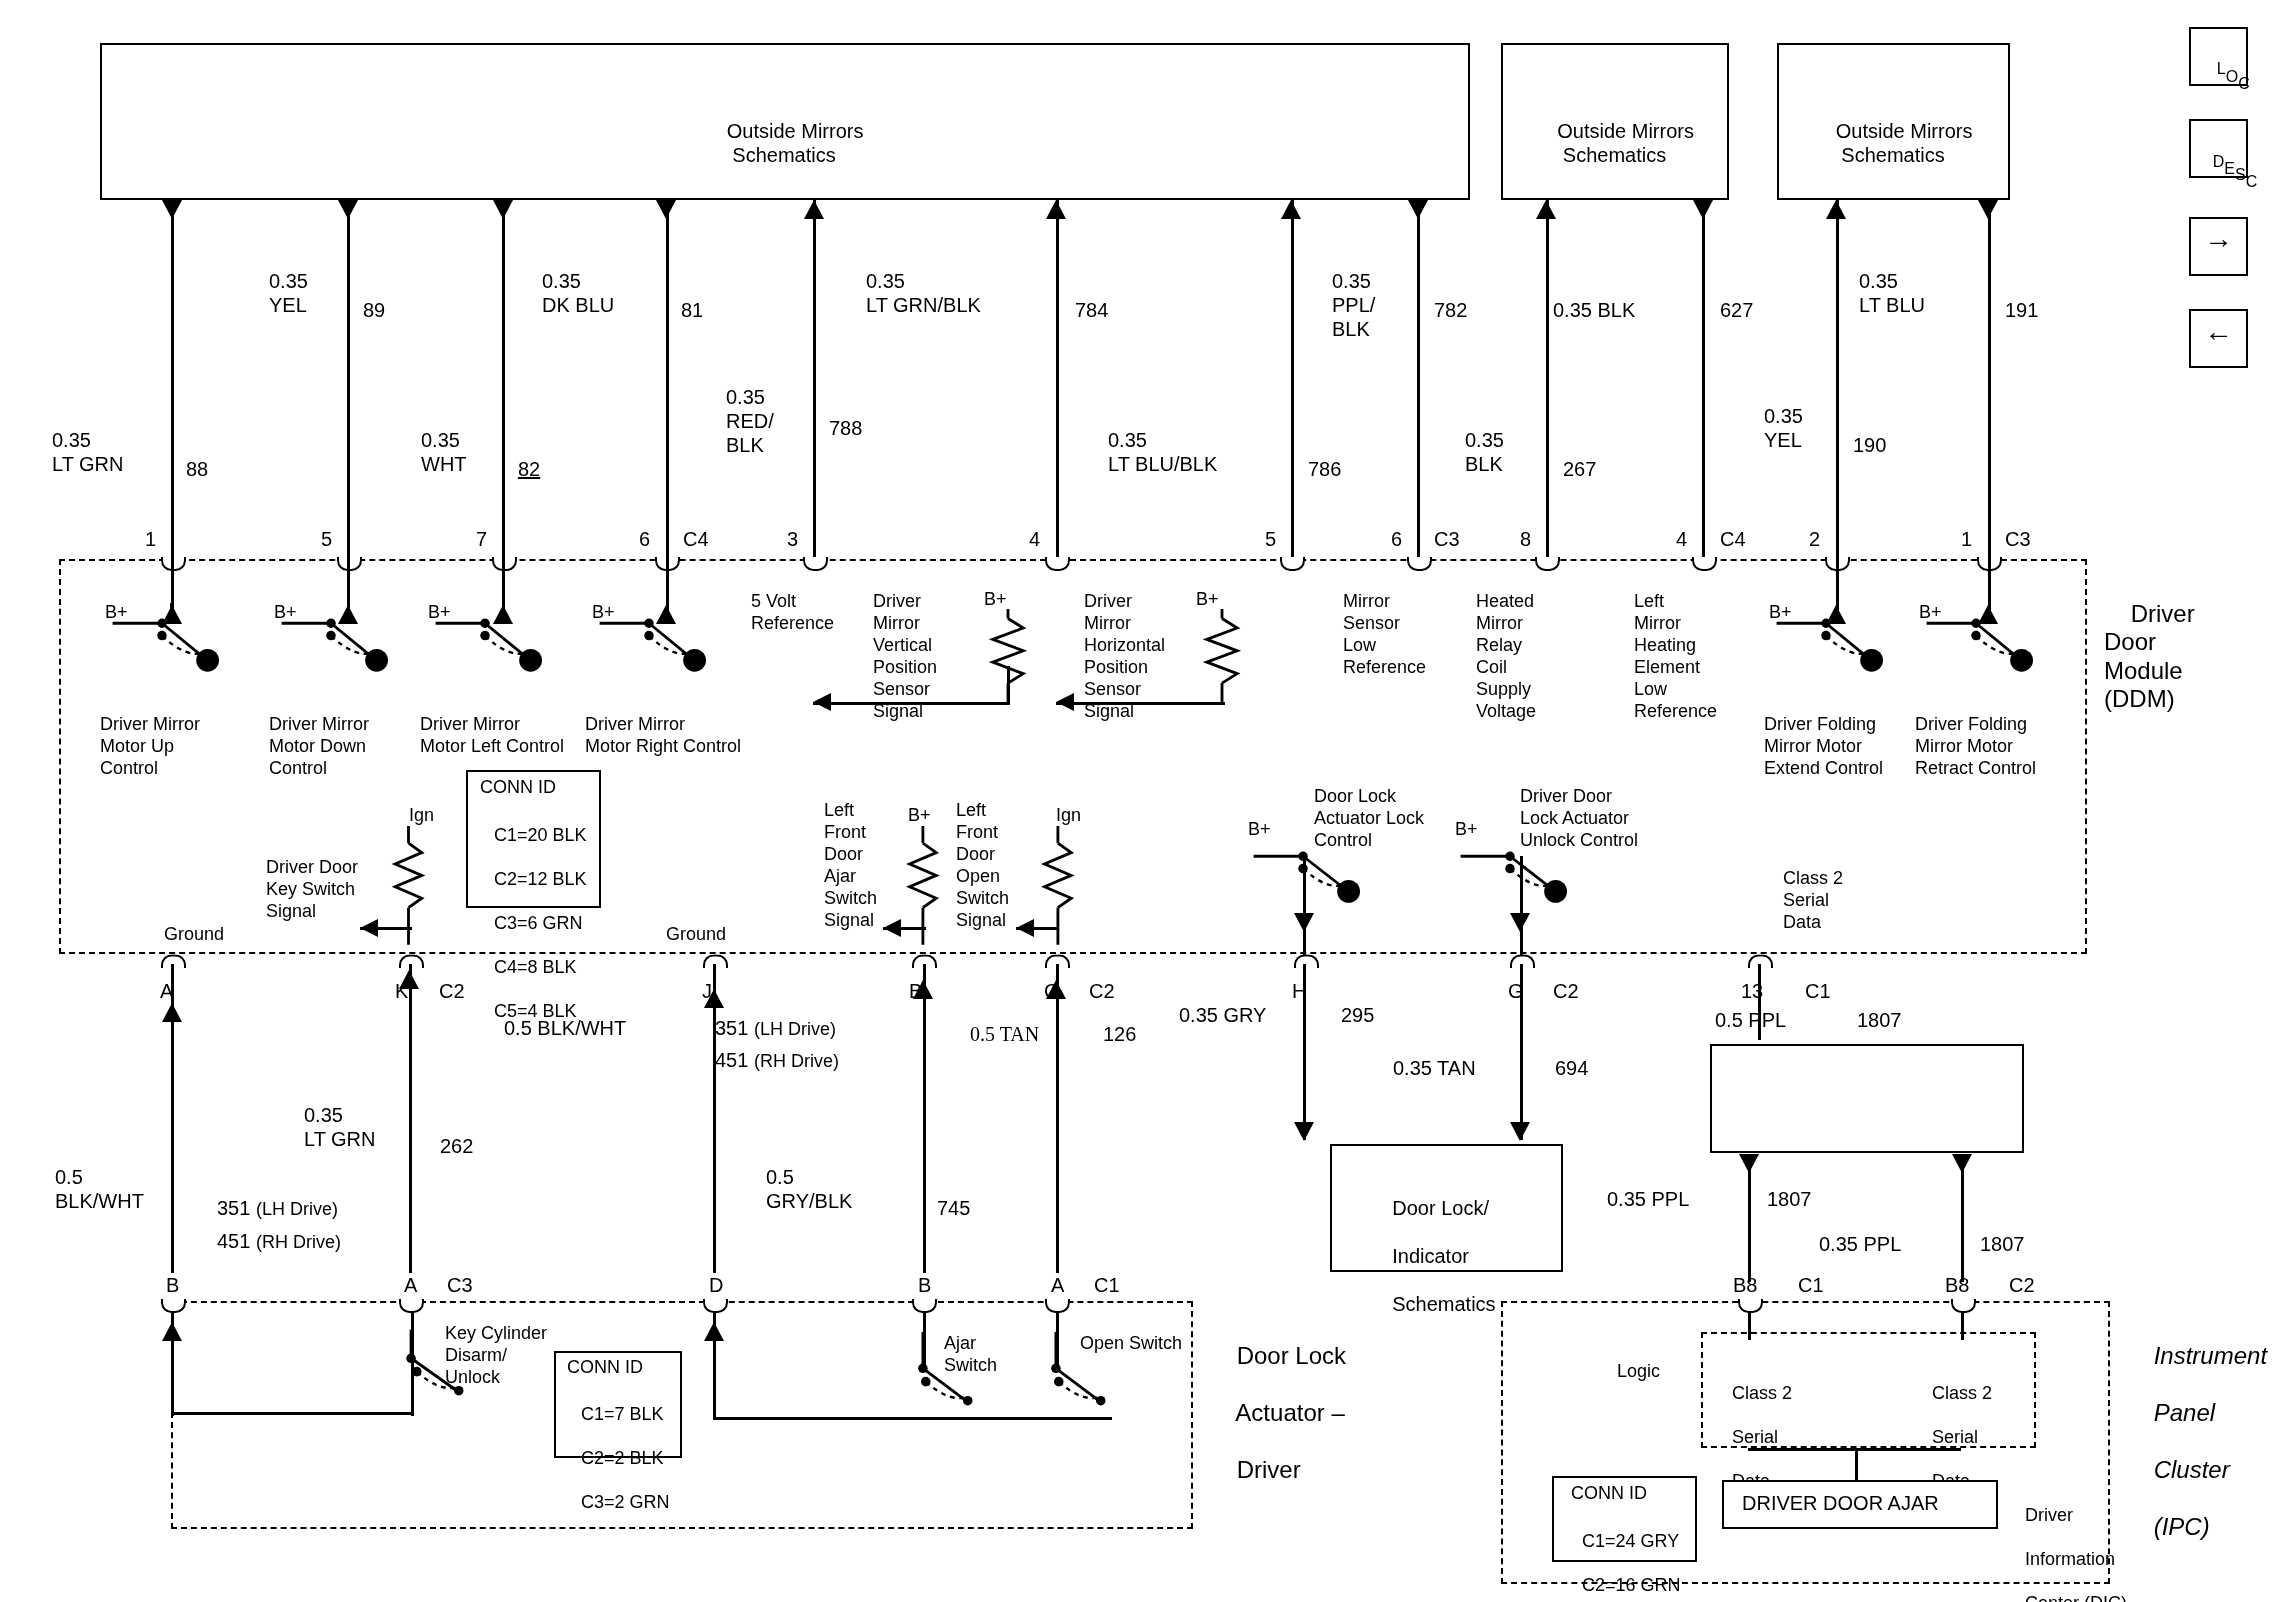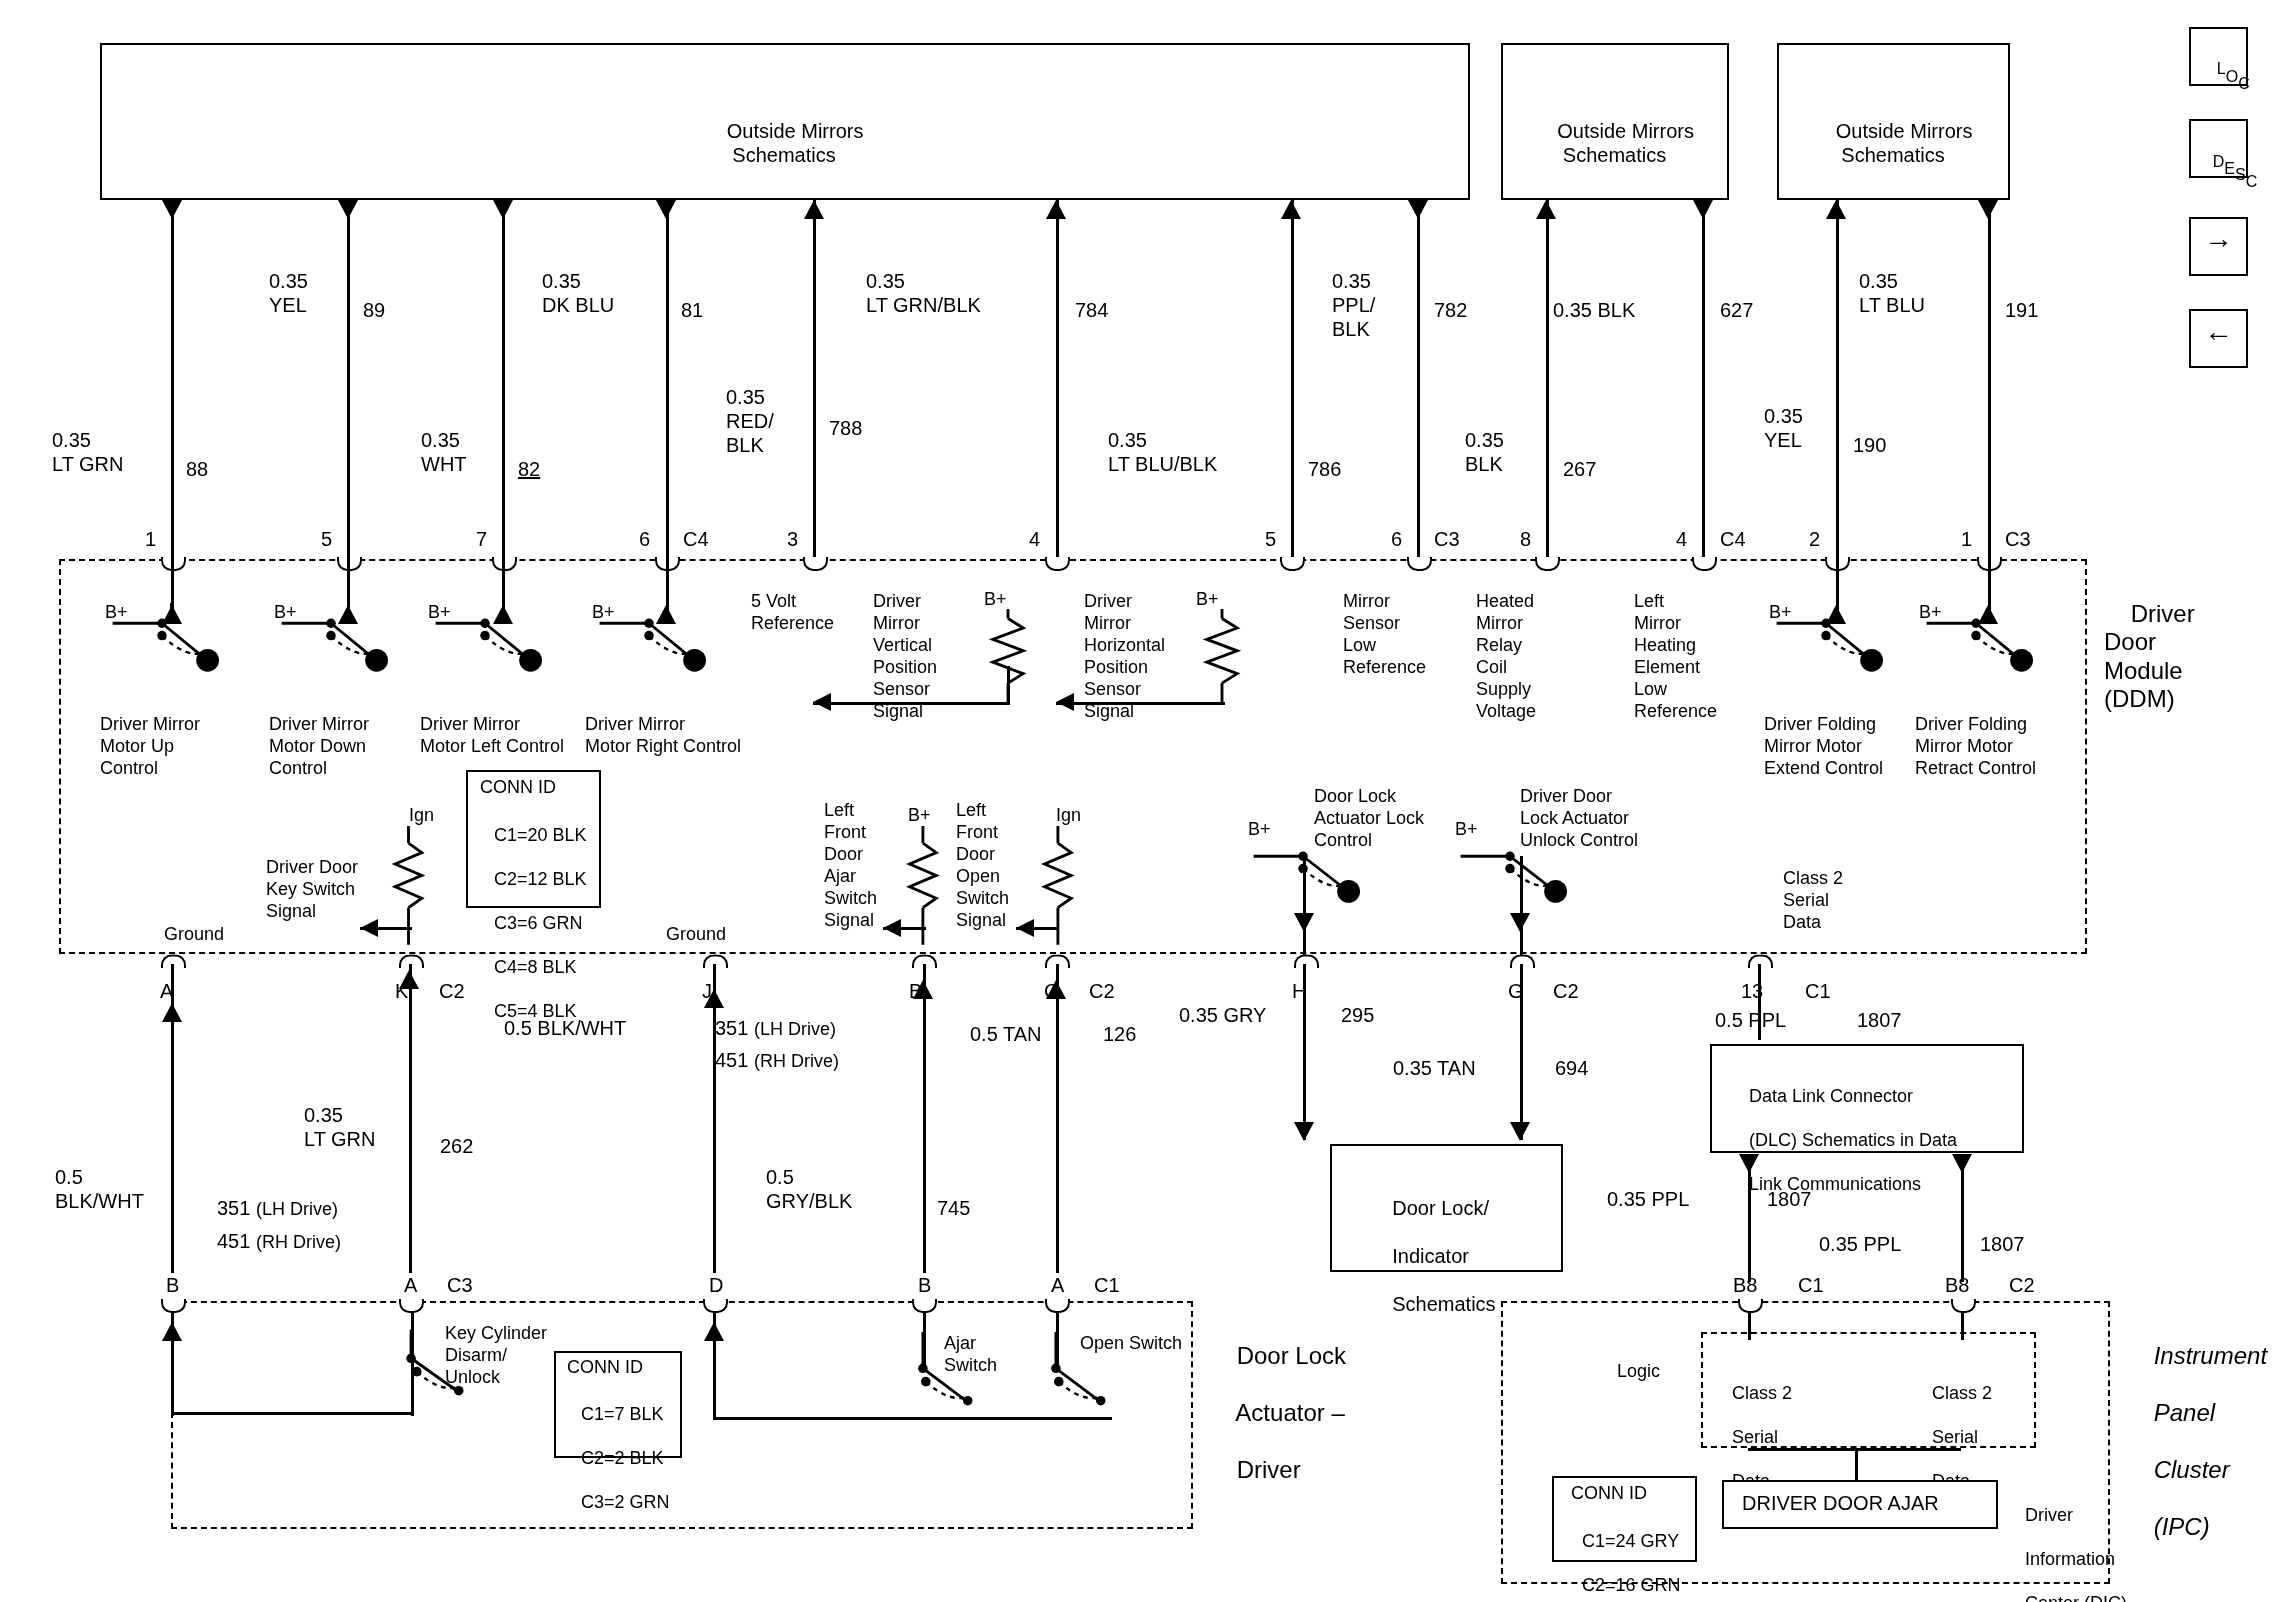--- a/index.html
+++ b/index.html
@@ -373,21 +373,21 @@
   <div class="lbl" style="left:766px;top:1165px;">0.5<br>GRY/BLK</div>
   <div class="lbl" style="left:937px;top:1196px;">745</div>
   <div class="pin" style="left:709px;top:1274px;">D</div>
 
   <div class="vline" style="left:923px;top:964px;height:309px;"></div>
   <div class="arrow-u" style="left:913px;top:980px;"></div>
   <div class="pin" style="left:918px;top:1274px;">B</div>
 
   <div class="vline" style="left:1056px;top:964px;height:309px;"></div>
   <div class="arrow-u" style="left:1046px;top:980px;"></div>
-  <div class="lbl" style="left:970px;top:1022px;">0.5 TAN</div>
+  <div class="lbl" style="left:970px;top:1022px;font-family:Liberation Serif, serif;">0.5 TAN</div>
   <div class="lbl" style="left:1103px;top:1022px;">126</div>
   <div class="pin" style="left:1051px;top:1274px;">A</div>
   <div class="pin" style="left:1094px;top:1274px;">C1</div>
 
   <div class="vline" style="left:1303px;top:964px;height:176px;"></div>
   <div class="arrow-d" style="left:1294px;top:1122px;"></div>
   <div class="lbl" style="left:1179px;top:1003px;">0.35 GRY</div>
   <div class="lbl" style="left:1341px;top:1003px;">295</div>
 
   <div class="vline" style="left:1520px;top:964px;height:176px;"></div>
@@ -400,25 +400,20 @@
     <span>Door Lock/</span><br>
     <span>Indicator</span><br>
     <span>Schematics</span>
   </div>
 
   <div class="vline" style="left:1758px;top:964px;height:76px;"></div>
   <div class="lbl" style="left:1715px;top:1008px;">0.5 PPL</div>
   <div class="lbl" style="left:1857px;top:1008px;">1807</div>
 
   <div class="box" style="left:1710px;top:1044px;width:314px;height:109px;"></div>
-  <div class="lbl sm" style="left:1729px;top:1063px;">
-    <span>Data Link Connector</span><br>
-    <span>(DLC) Schematics in Data</span><br>
-    <span>Link Communications</span>
-  </div>
 
   <div class="vline" style="left:1748px;top:1154px;height:128px;"></div>
   <div class="arrow-d" style="left:1739px;top:1154px;"></div>
   <div class="lbl" style="left:1607px;top:1187px;">0.35 PPL</div>
   <div class="lbl" style="left:1767px;top:1187px;">1807</div>
 
   <div class="vline" style="left:1961px;top:1154px;height:128px;"></div>
   <div class="arrow-d" style="left:1952px;top:1154px;"></div>
   <div class="lbl" style="left:1819px;top:1232px;">0.35 PPL</div>
   <div class="lbl" style="left:1980px;top:1232px;">1807</div>

